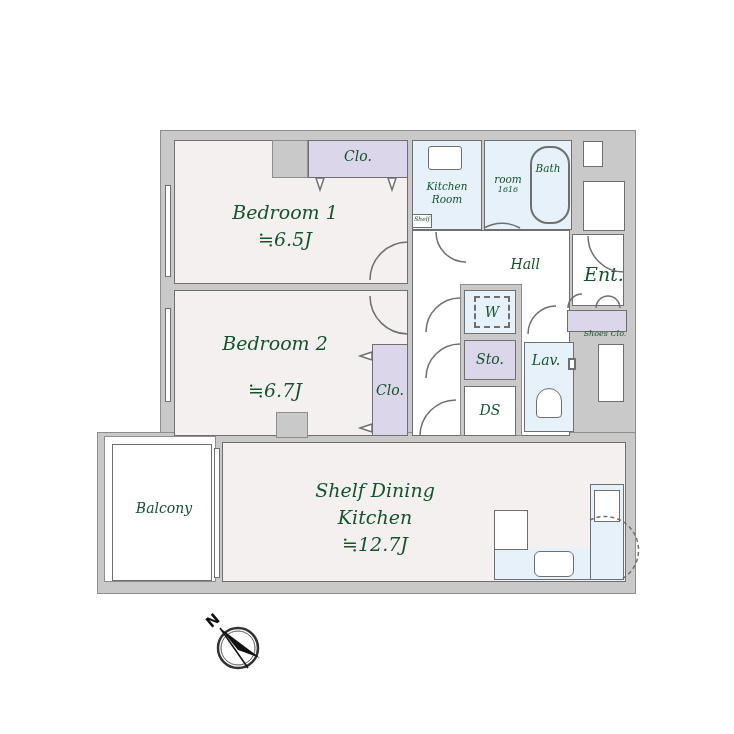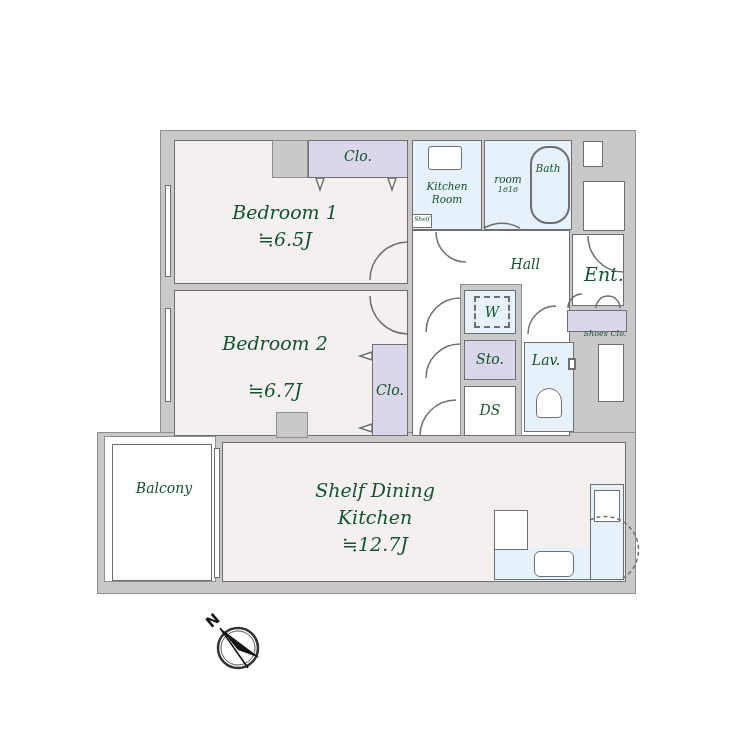--- a/index.html
+++ b/index.html
@@ -20,21 +20,21 @@
   svg { position:absolute; }
 </style>
 </head>
 <body>
 
 <div class="abs wall" style="left:160px;top:130px;width:476px;height:312px;"></div>
 <div class="abs wall" style="left:97px;top:432px;width:539px;height:162px;"></div>
 
 <div class="abs white" style="left:104px;top:436px;width:112px;height:146px;border-color:#8e8e8e;"></div>
 <div class="abs white" style="left:112px;top:444px;width:100px;height:137px;"></div>
-<div class="lbl mid" style="left:118px;top:480px;width:92px;">Balcony</div>
+<div class="lbl mid" style="left:118px;top:500px;width:92px;">Balcony</div>
 
 <div class="abs room" style="left:174px;top:140px;width:234px;height:144px;"></div>
 <div class="abs wall" style="left:272px;top:140px;width:36px;height:38px;"></div>
 <div class="abs purple" style="left:308px;top:140px;width:100px;height:38px;"></div>
 <div class="lbl mid" style="left:308px;top:148px;width:100px;">Clo.</div>
 <div class="lbl big" style="left:200px;top:202px;width:170px;">Bedroom 1</div>
 <div class="lbl big" style="left:200px;top:229px;width:170px;">≒6.5J</div>
 
 <div class="abs room" style="left:174px;top:290px;width:234px;height:146px;"></div>
 <div class="abs purple" style="left:372px;top:344px;width:36px;height:92px;"></div>

